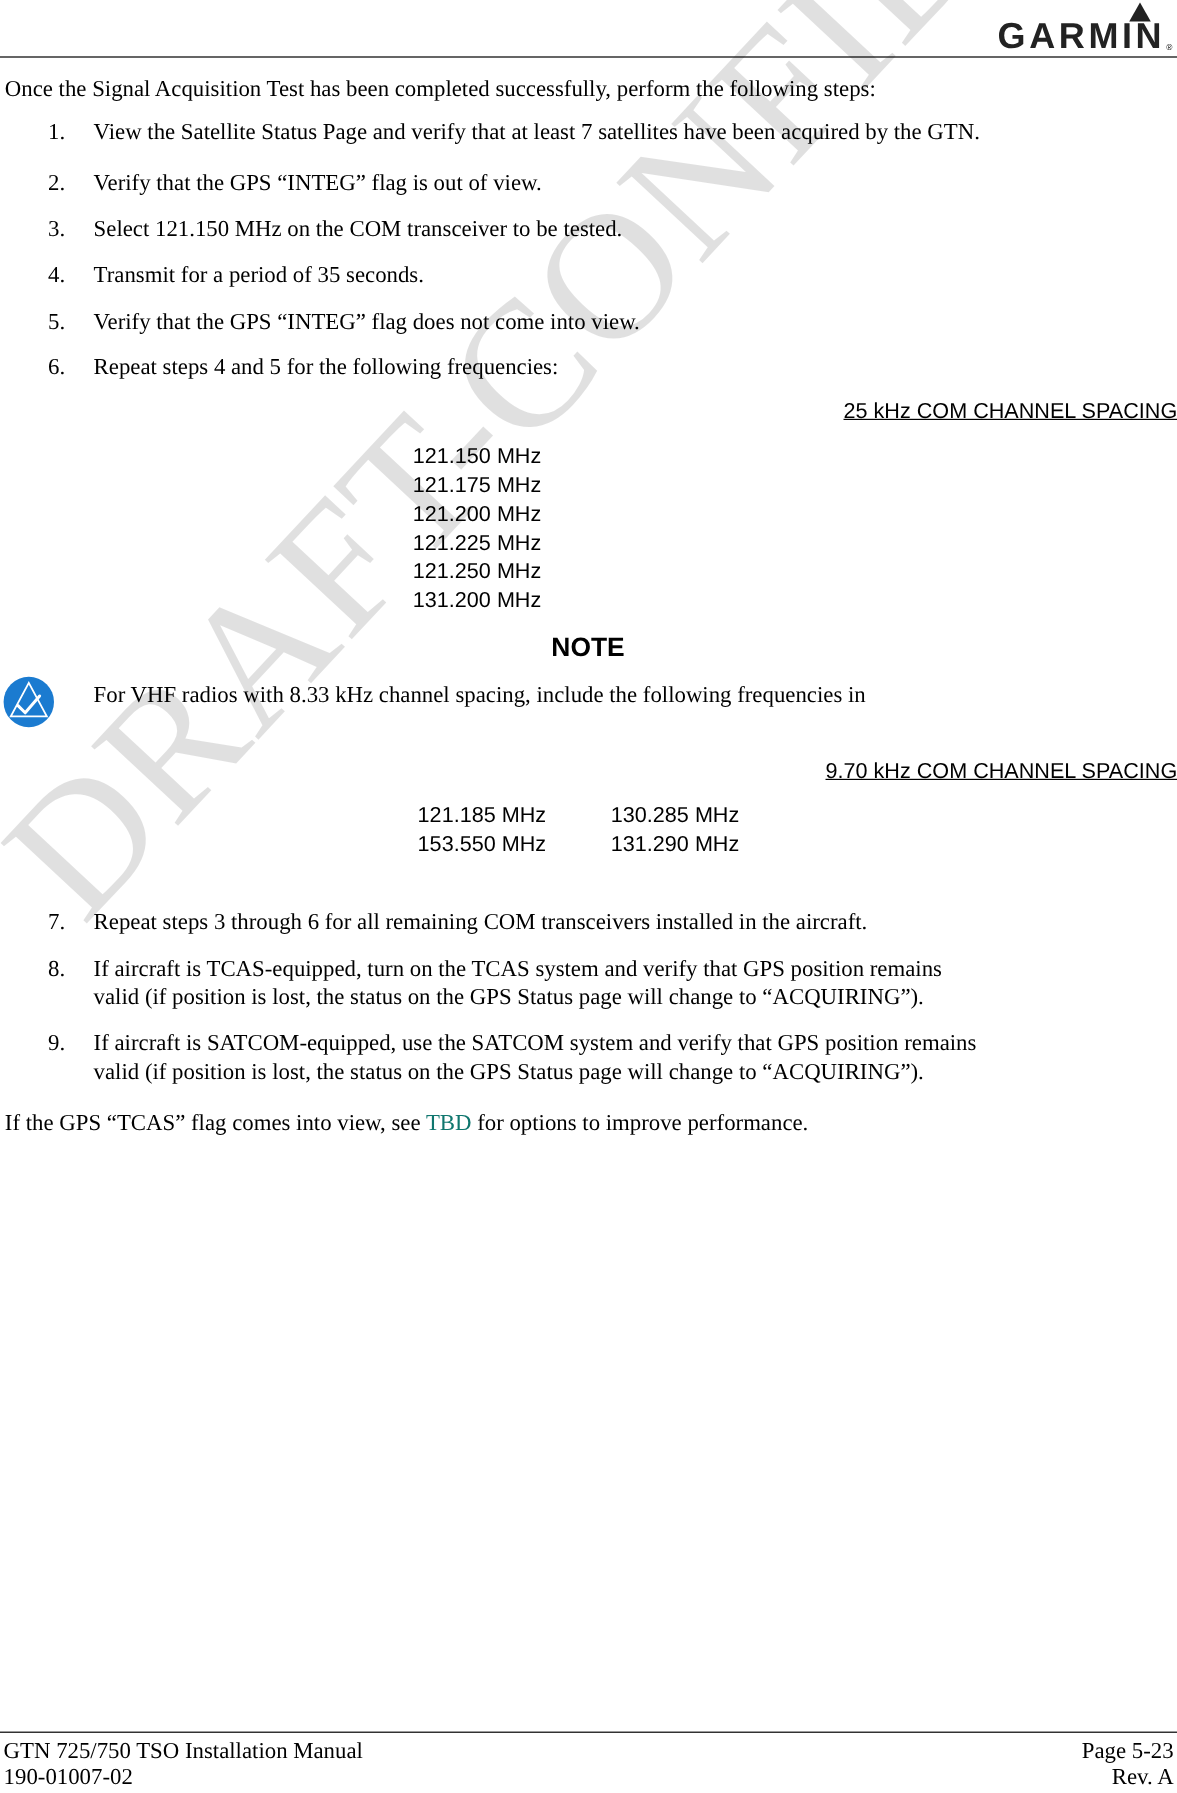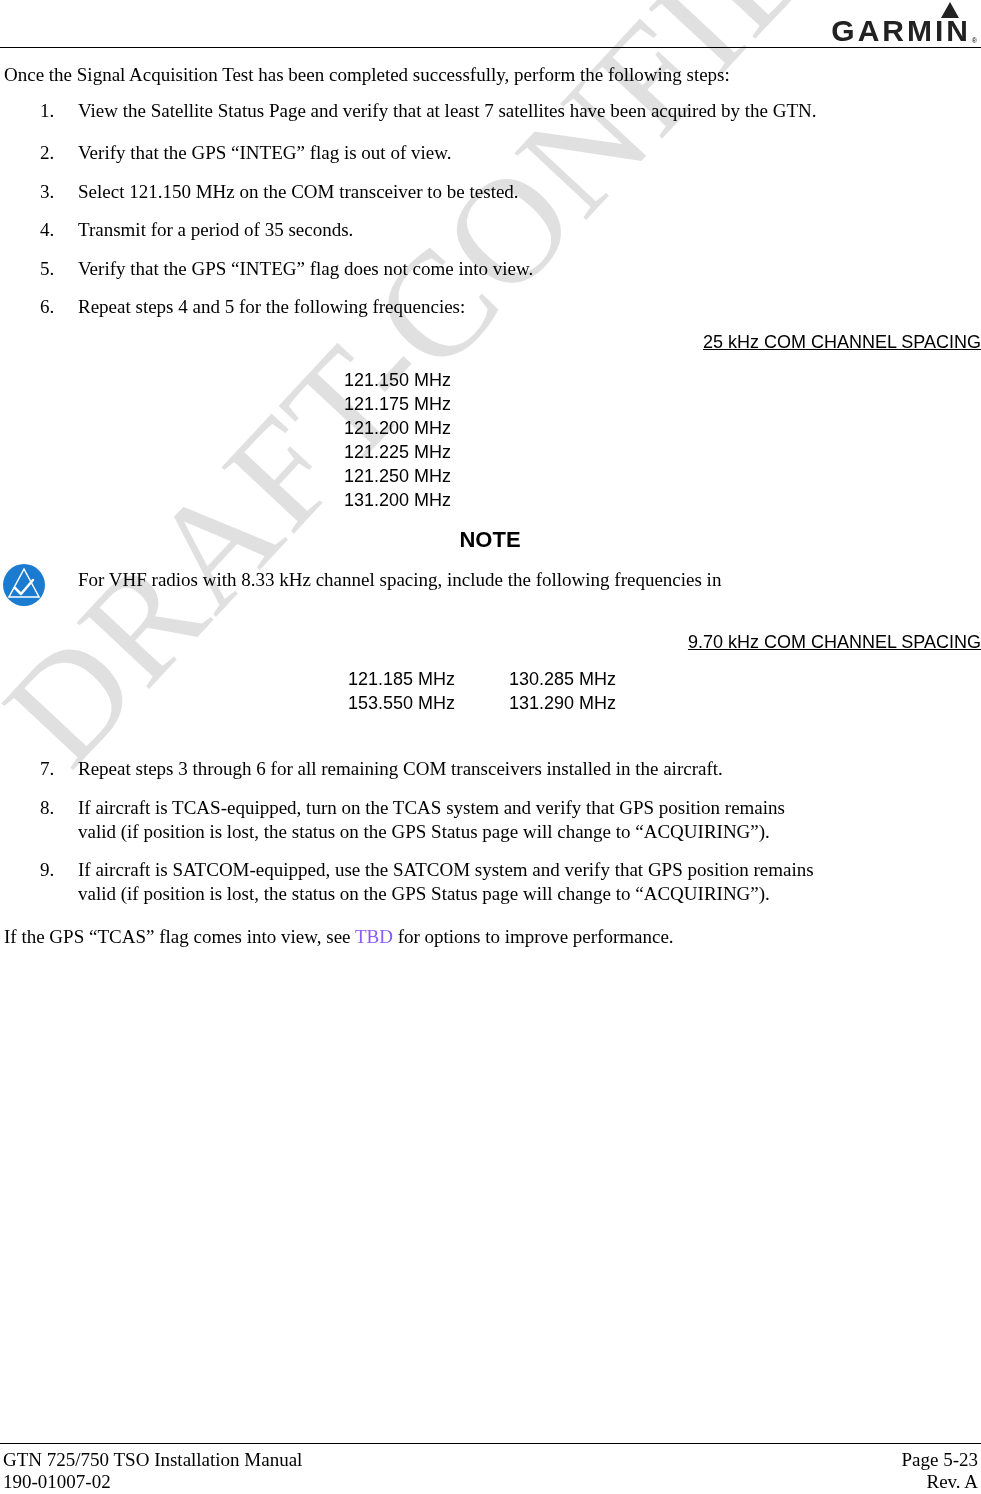--- a/index.html
+++ b/index.html
@@ -21,21 +21,21 @@
   .step .num { position:absolute; left:0; width:30px; }
   .step .body { position:absolute; left:38px; white-space:nowrap; }
   .tbl-title { position:absolute; left:0; width:981px; text-align:right; font-family:"Liberation Sans", sans-serif;
                font-weight:normal; font-size:18px; text-decoration:underline; }
   .freq-grid { position:absolute; font-family:"Liberation Sans", sans-serif; font-size:18px; line-height:24px; }
   .freq-col { position:absolute; top:0; white-space:nowrap; }
   .note-title { position:absolute; left:0; width:980px; text-align:center; font-family:"Liberation Sans", sans-serif;
                 font-weight:bold; font-size:22px; }
   .note-icon { position:absolute; left:2px; top:563px; width:44px; height:44px; }
   .note-text { position:absolute; left:78px; top:568px; font-size:19px; line-height:24px;font-family:Liberation Serif, serif; }
-  .tbd { color:#8b5cf6; }
+  .tbd { color:#0f766e; }
   .watermark { position:absolute; left:-30px; top:680px; font-size:150px; color:rgba(0,0,0,0.12);
                transform:rotate(-47deg); transform-origin:left top; white-space:nowrap;
                letter-spacing:2px; pointer-events:none; font-family:"Liberation Serif", serif; }
   .footer-l { position:absolute; left:3px; font-size:19px; }
   .footer-r { position:absolute; right:3px; font-size:19px; text-align:right; }
 </style>
 </head>
 <body>
 
 <div class="watermark">DRAFT-CONFIDENTIAL</div>

